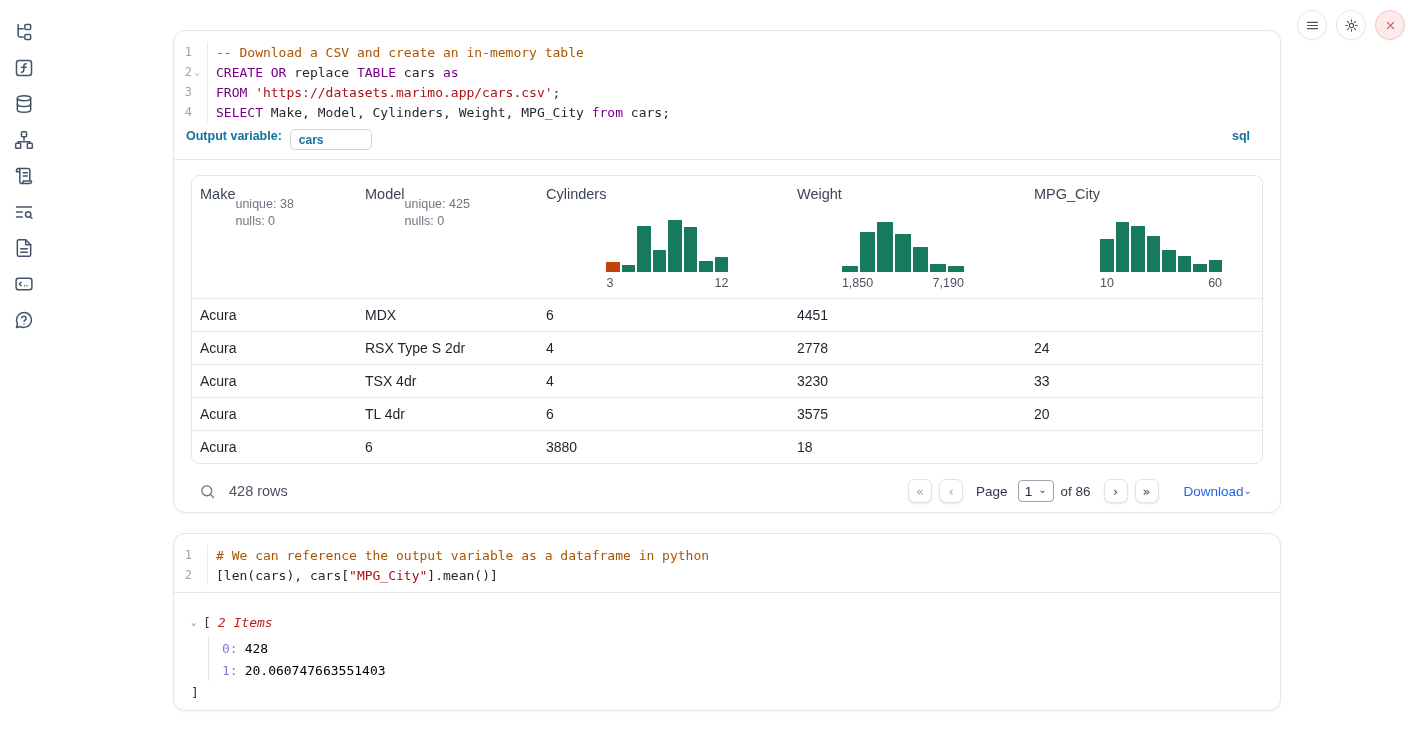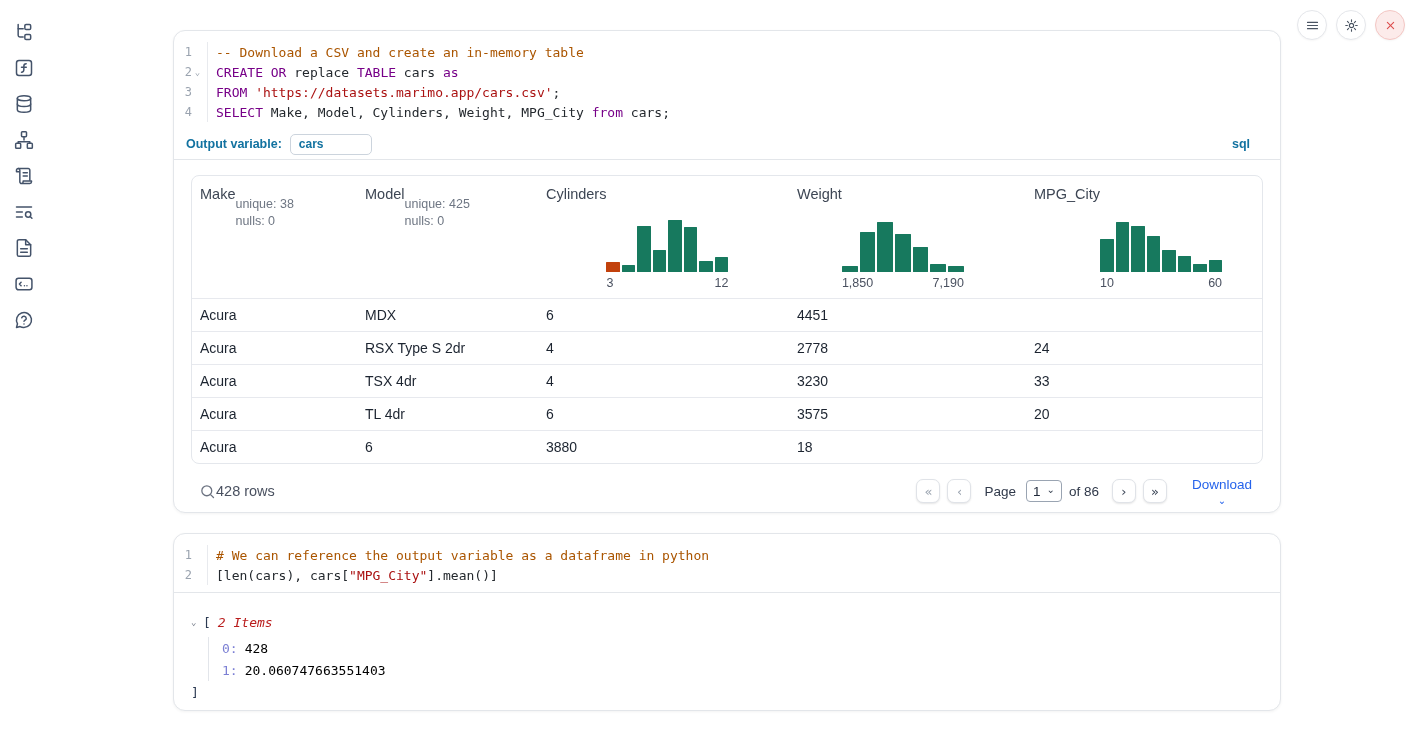--- a/index.html
+++ b/index.html
@@ -30,21 +30,21 @@
             border-right:1px solid #e8eaee; color:#9aa3af; font-size:12px; padding-right:4px; height:100%; }
   .gutter .lnum { min-width:14px; text-align:right; }
   .gutter .fold { width:11px; font-size:9px; color:#9aa3af; text-align:center; cursor:pointer; }
   .code-text { padding-left:8px; white-space:pre; color:#24292e; }
   .seg-keyword { color:var(--keyword); }
   .seg-string  { color:var(--string); }
   .seg-comment { color:var(--comment); }
   .seg-plain   { color:#24292e; }
 
   
-  .outvar-strip { height:31px; display:flex; align-items:center; padding:0 12px; border-bottom:1px solid #e3e6ea; }
+  .outvar-strip { height:31px; display:flex; align-items:flex-start; padding:0 12px; border-bottom:1px solid #e3e6ea; }
   .outvar-label { color:var(--accent-blue); font-weight:bold; font-size:12.5px; }
   .outvar-input { margin-left:8px; width:82px; height:21px; border:1px solid #ccd4dd; border-radius:5px;
                   color:var(--accent-blue); font-weight:bold; font-size:12px; padding:0 8px; font-family:"Liberation Sans", sans-serif; }
   .lang-badge { margin-left:auto; color:var(--accent-blue); font-size:12.5px; font-weight:bold; padding-right:18px; }
 
   
   .table-card { margin:15px 17px 0 17px; border:1px solid #e4e7ec; border-radius:8px; overflow:hidden; }
   .thead { display:grid; grid-template-columns:165px 181px 251px 237px 1fr; min-height:122px; }
   .th { padding:10px 8px 8px 8px; display:flex; flex-direction:row; }
   .col-name { font-size:14.5px; color:#3d4654; }
@@ -52,34 +52,34 @@
   .hist-wrap { margin-top:auto; width:122px; }
   .hist { height:52px; display:flex; align-items:flex-end; gap:2px; }
   .hist-bar { flex:1 1 0; border-radius:0.5px; }
   .hist-axis { display:flex; justify-content:space-between; font-size:12.5px; color:#4a5160; margin-top:4px; }
 
   .trow { display:grid; grid-template-columns:165px 181px 251px 237px 1fr; height:33px; border-top:1px solid #e7e9ee; }
   .td { padding:0 8px; display:flex; align-items:center; font-size:14px; color:#1c2430; }
 
   
   .tfooter { margin-top:11px; height:32px; display:flex; align-items:center; padding:0 28px 0 25px; }
-  .search-group { display:flex; align-items:center; color:#4a5160; font-size:14.5px; }
+  .search-group { display:flex; align-items:center; gap:13px; color:#4a5160; font-size:14.5px; }
   .search-group svg { width:17px; height:17px; stroke:#6b7280; fill:none; stroke-width:1.8; stroke-linecap:round; cursor:pointer; }
   .pager { margin-left:auto; display:flex; align-items:center; gap:7px; font-size:13.5px; color:#30394a; }
   .pg-btn { width:24px; height:24px; border:1px solid #e0e3e8; border-radius:7px; background:#fff;
             box-shadow:0 1px 2px rgba(0,0,0,.10); display:flex; align-items:center; justify-content:center;
             font-size:13px; cursor:pointer; color:#9aa3af; font-family:"DejaVu Sans", sans-serif; }
   .pg-btn.active { color:#3c4657; }
   .page-label { margin:0 3px 0 6px; }
   .page-select { display:inline-flex; align-items:center; gap:6px; border:1px solid #9aa4b2; border-radius:4px;
                  height:22px; padding:0 6px; cursor:pointer; color:#20293a; }
   .page-select .caret { font-size:10px; color:#374151; margin-top:-3px; }
   .total-label { margin-right:6px; }
-  .download { margin-left:18px; display:flex; align-items:center; gap:5px; color:var(--link-blue);
-              font-size:13.5px; cursor:pointer;flex-direction:column; }
+  .download { margin-left:18px; display:flex; align-items:center; color:var(--link-blue);
+              font-size:13.5px; cursor:pointer; }
   .download .caret { font-size:10px; margin-top:-2px; color:var(--link-blue); }
 
   
   .py-divider { border-top:1px solid #e3e6ea; }
   .tree { padding:20px 0 0 17px; font-family:"DejaVu Sans Mono", monospace; font-size:13px; color:#2c3a52; }
   .tree-head { display:flex; align-items:center; height:18px; }
   .tree-head .chev { font-size:9px; color:#6b7280; width:12px; cursor:pointer; }
   .tree-head .items { color:#b91c1c; font-style:italic; margin-left:7px; }
   .tree-body { margin-left:17px; border-left:1px solid #e2e5ea; padding-left:13px; margin-top:6px; }
   .tree-row { height:22px; display:flex; align-items:center; }

